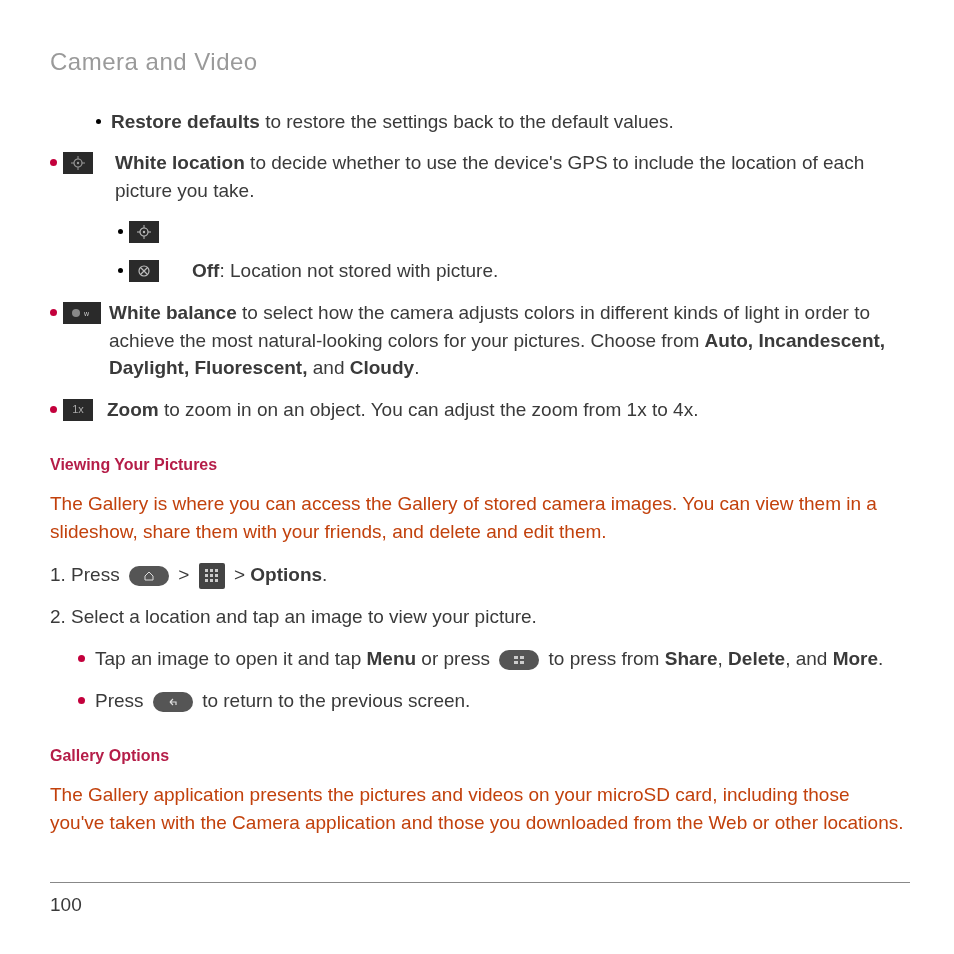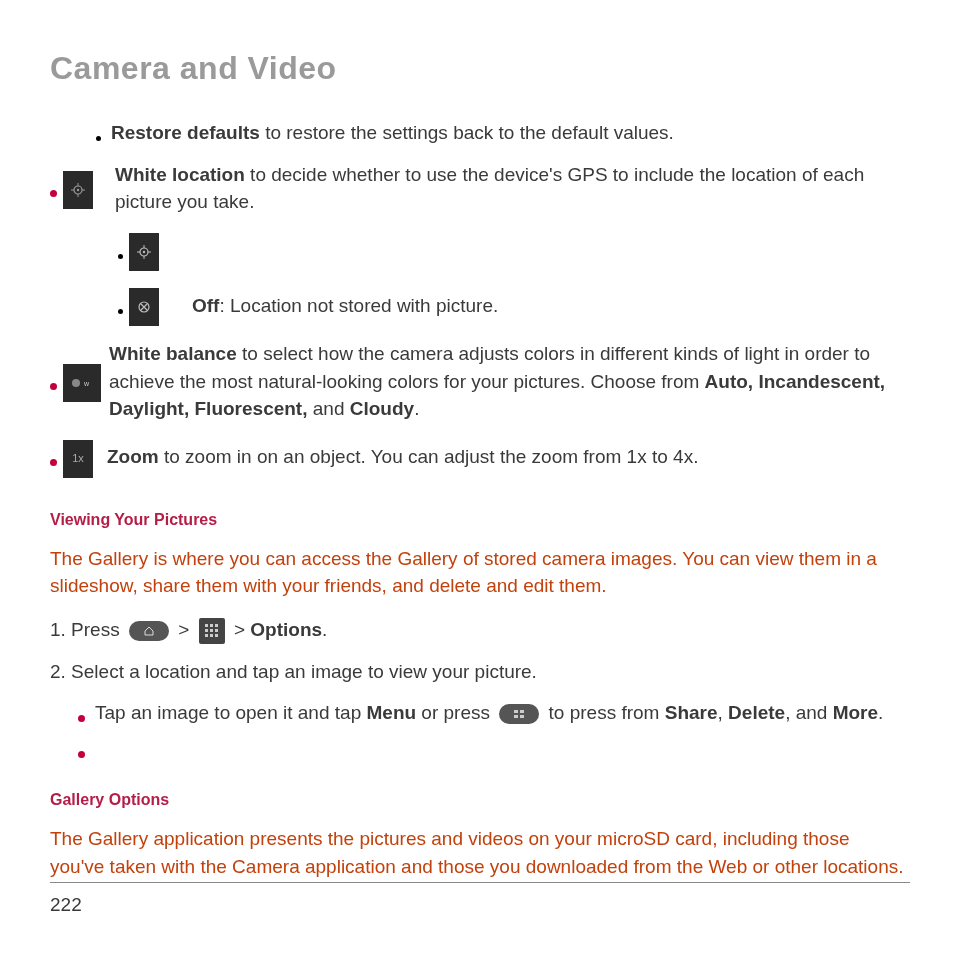--- a/index.html
+++ b/index.html
@@ -8,53 +8,53 @@
     height: 954px;
     background: #fff;
     font-family: "Helvetica Neue", Helvetica, Arial, sans-serif;
     color: #3a3a3a;
     padding: 45px 50px 30px 50px;
     position: relative;
     font-size: 19px;
     line-height: 1.45;
   }
   h1.page-title {
-    font-size: 32px;
-    font-weight: 700;
+    font-size: 24px;
+    font-weight: 400;
     color: #9a9a9a;
     margin-bottom: 28px;
     letter-spacing: 0.5px;
   }
   h2.section-heading {
     font-size: 16px;
     font-weight: 600;
     color: #b51d48;
     margin-top: 30px;
     margin-bottom: 14px;
   }
   .body-text {
     margin-bottom: 16px;
     color: #c2410c;
   }
   .bullet-row {
     display: flex;
-    align-items: center;
+    align-items: flex-start;
     margin-bottom: 14px;
   }
   .dot-black {
     width: 5px; height: 5px; background:#000; border-radius:50%;
     flex: 0 0 auto; margin-top: 11px;
   }
   .dot-red {
     width: 7px; height: 7px; background:#c3003c; border-radius:50%;
     flex: 0 0 auto; margin-top: 10px;
   }
   .icon-box {
     display:inline-flex; align-items:center; justify-content:center;
-    width:30px; height:38px;
+    width:30px; height:22px;
     background:#2a2a2a;
     flex:0 0 auto;
     margin-top:3px;
     color:#ccc;
     font-size:12px;
     vertical-align: middle;
   }
   .icon-box svg { display:block; }
   .indent-1 { margin-left: 46px; }
   .indent-2 { margin-left: 68px; }
@@ -204,21 +204,30 @@
           <rect x="2" y="6" width="4" height="3" fill="#ccc"></rect>
           <rect x="8" y="6" width="4" height="3" fill="#ccc"></rect>
         </svg>
     </span>
     <span> to press from </span><span class="b">Share</span><span>, </span><span class="b">Delete</span><span>, and </span><span class="b">More</span><span>.</span>
   </div>
 </div>
 
 <div class="bullet-row" style="margin-left:28px;">
   <span class="dot-red"></span>
+  <div class="after-dot">
+    <span>Press </span>
+    <span class="inline-icon">
+      <svg width="14" height="10" viewBox="0 0 14 10">
+          <path d="M4 5 L7 2 M4 5 L7 8 M4 5 L10 5 L10 8" fill="none" stroke="#ddd" stroke-width="1.2"></path>
+        </svg>
+    </span>
+    <span> to return to the previous screen.</span>
+  </div>
 </div>
 
 <h2 class="section-heading">Gallery Options</h2>
 <p class="body-text">The Gallery application presents the pictures and videos on your microSD card, including those you've taken with the Camera application and those you downloaded from the Web or other locations.</p>
 
 <div class="footer">
   <div class="footer-line"></div>
-  <div class="page-num">222</div>
+  <div class="page-num">100</div>
 </div>
 
 </body></html>

